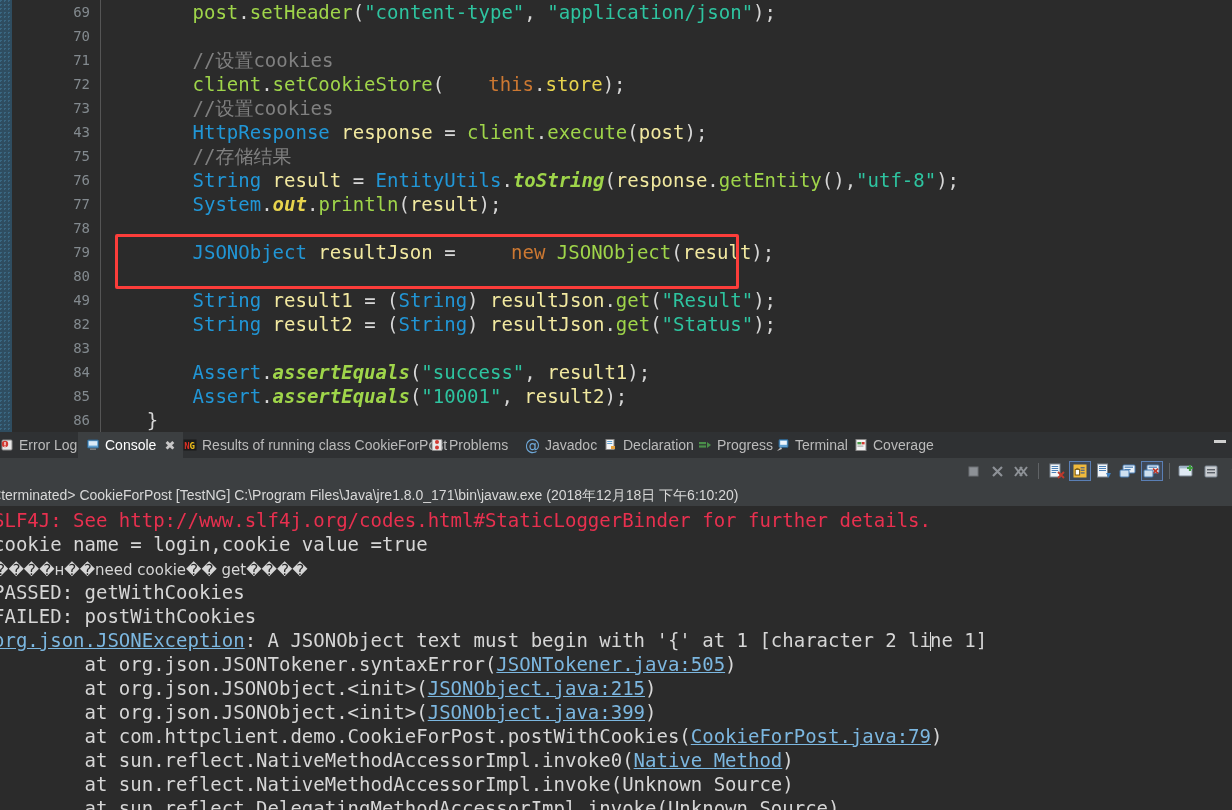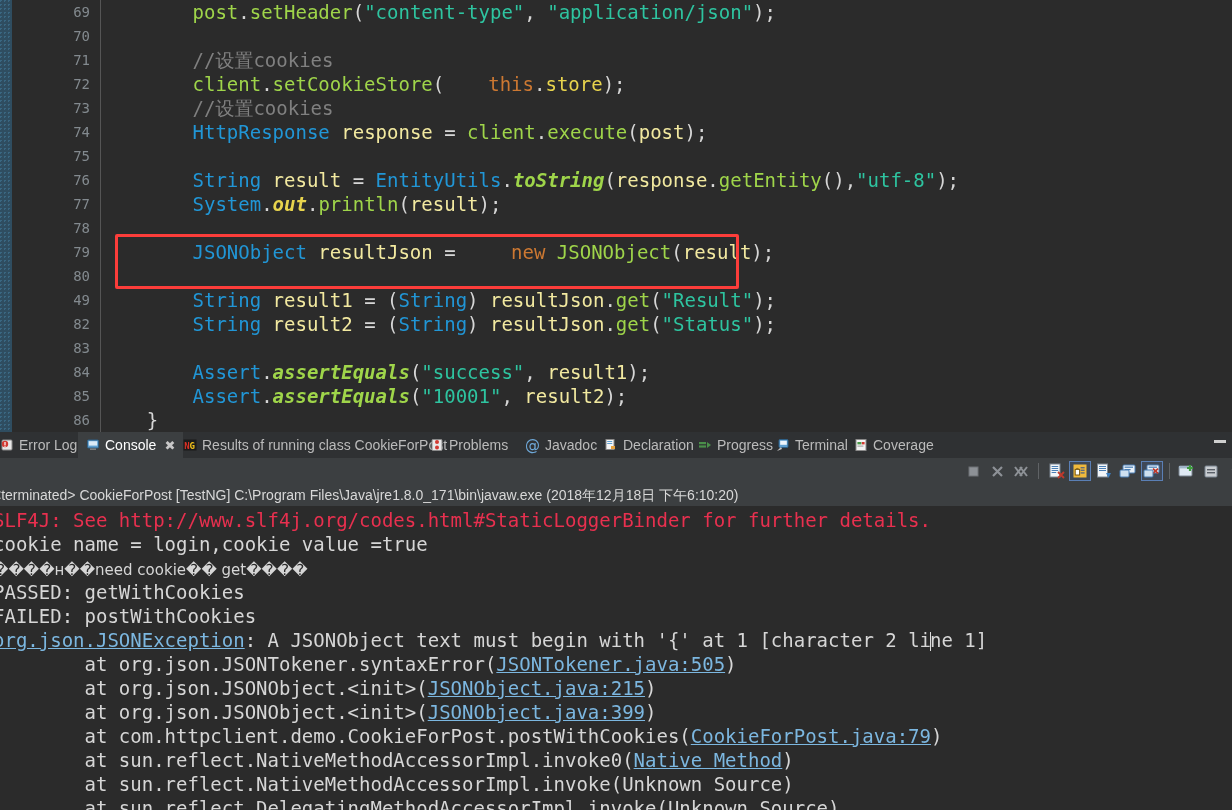--- a/index.html
+++ b/index.html
@@ -136,21 +136,21 @@
   <div class="editor">
 
     <div class="marker-col"></div>
 
     <div class="gutter">
       <div class="ln" style="top:0px">69</div>
       <div class="ln" style="top:24px">70</div>
       <div class="ln" style="top:48px">71</div>
       <div class="ln" style="top:72px">72</div>
       <div class="ln" style="top:96px">73</div>
-      <div class="ln" style="top:120px">74</div>
+      <div class="ln" style="top:120px">43</div>
       <div class="ln" style="top:144px">75</div>
       <div class="ln" style="top:168px">76</div>
       <div class="ln" style="top:192px">77</div>
       <div class="ln" style="top:216px">78</div>
       <div class="ln" style="top:240px">79</div>
       <div class="ln" style="top:264px">80</div>
       <div class="ln" style="top:288px">49</div>
       <div class="ln" style="top:312px">82</div>
       <div class="ln" style="top:336px">83</div>
       <div class="ln" style="top:360px">84</div>
@@ -165,20 +165,21 @@
       <div class="cl" style="top:24px"></div>
 
       <div class="cl t-cmt" style="top:48px">        //设置cookies</div>
 
       <div class="cl" style="top:72px"><span class="t-plain">        </span><span class="t-mth">client</span><span class="t-plain">.</span><span class="t-mth">setCookieStore</span><span class="t-plain">(</span><span class="t-kw">this</span><span class="t-plain">.</span><span class="t-fld">store</span><span class="t-plain">);</span></div>
 
       <div class="cl t-cmt" style="top:96px">        //设置cookies</div>
 
       <div class="cl" style="top:120px"><span class="t-plain">        </span><span class="t-type">HttpResponse</span><span class="t-plain"> </span><span class="t-var">response</span><span class="t-plain"> = </span><span class="t-mth">client</span><span class="t-plain">.</span><span class="t-mth">execute</span><span class="t-plain">(</span><span class="t-var">post</span><span class="t-plain">);</span></div>
 
+      <div class="cl t-cmt" style="top:144px">        //存储结果</div>
 
       <div class="cl" style="top:168px"><span class="t-plain">        </span><span class="t-type">String</span><span class="t-plain"> </span><span class="t-var">result</span><span class="t-plain"> = </span><span class="t-type">EntityUtils</span><span class="t-plain">.</span><span class="t-mth t-ital">toString</span><span class="t-plain">(</span><span class="t-var">response</span><span class="t-plain">.</span><span class="t-mth">getEntity</span><span class="t-plain">(),</span><span class="t-str">"utf-8"</span><span class="t-plain">);</span></div>
 
       <div class="cl" style="top:192px"><span class="t-plain">        </span><span class="t-type">System</span><span class="t-plain">.</span><span class="t-fld t-ital t-bold">out</span><span class="t-plain">.</span><span class="t-mth">println</span><span class="t-plain">(</span><span class="t-var">result</span><span class="t-plain">);</span></div>
 
       <div class="cl" style="top:216px"></div>
 
       <div class="cl" style="top:240px"><span class="t-plain">        </span><span class="t-type">JSONObject</span><span class="t-plain"> </span><span class="t-var">resultJson</span><span class="t-plain"> = </span><span class="t-kw">new</span><span class="t-plain"> </span><span class="t-mth">JSONObject</span><span class="t-plain">(</span><span class="t-var">result</span><span class="t-plain">);</span></div>
 
       <div class="cl" style="top:264px"></div>

